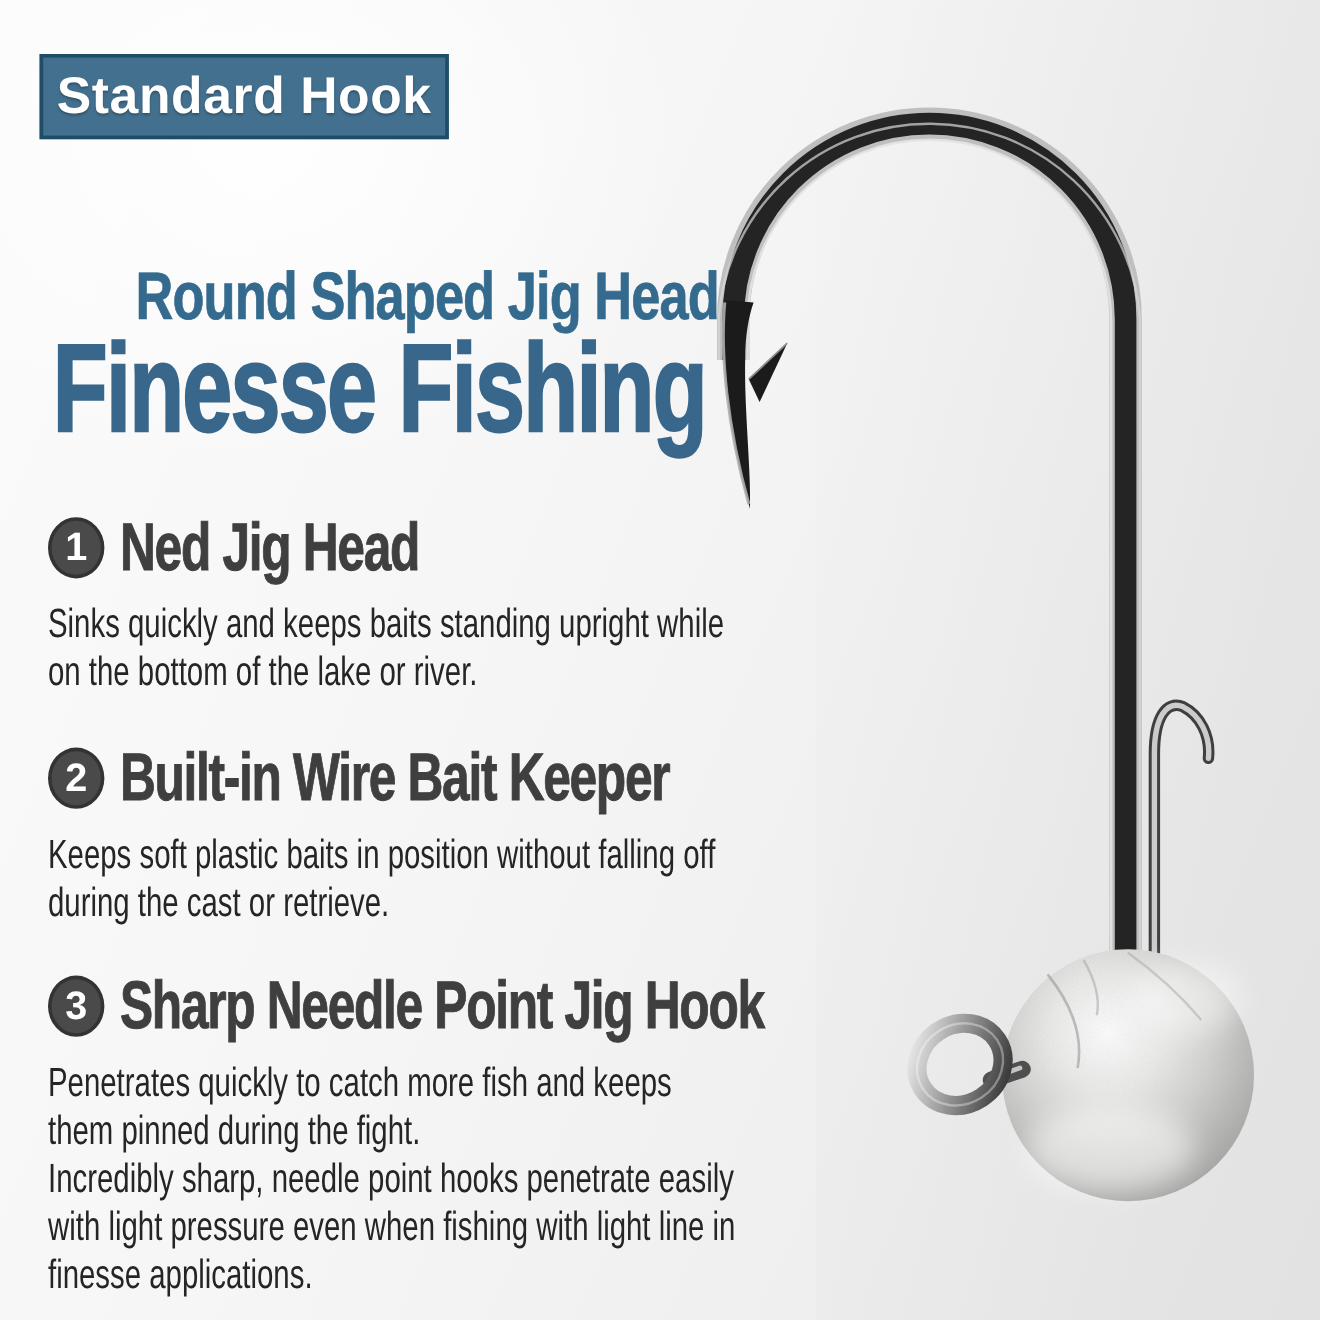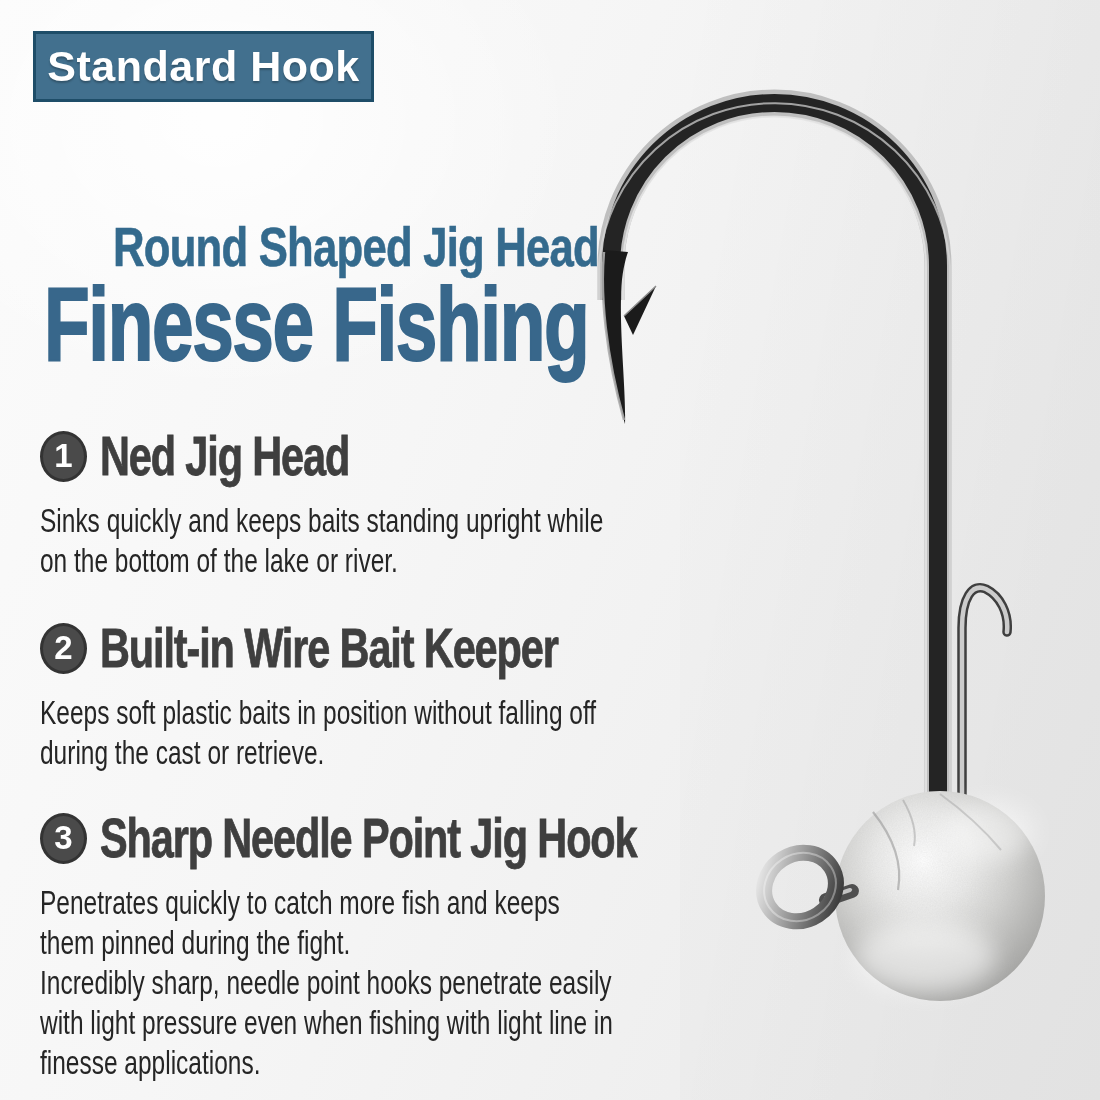--- a/index.html
+++ b/index.html
@@ -7,21 +7,21 @@
     position:relative;width:1100px;height:1100px;overflow:hidden;
     background:linear-gradient(112deg,#fbfbfb 0%,#f6f6f6 38%,#efefef 72%,#eaeaea 100%);
     font-family:"Liberation Sans",sans-serif;
   }
   .sheen{position:absolute;left:-140px;top:-160px;width:720px;height:560px;
     background:radial-gradient(closest-side,rgba(255,255,255,.9),rgba(255,255,255,0));pointer-events:none;}
   .shade{position:absolute;right:0;top:0;width:420px;height:1100px;
     background:linear-gradient(100deg,rgba(0,0,0,0) 0%,rgba(0,0,0,.035) 80%);pointer-events:none;}
 
   .badge{
-    position:absolute;left:33px;top:31px;width:341px;height:71px;
+    position:absolute;left:33px;top:45px;width:341px;height:71px;
     display:flex;align-items:center;justify-content:center;
     border:3px solid #1e4d68;box-sizing:border-box;
   }
   .badge span{color:#fff;font-size:43px;font-weight:bold;letter-spacing:.5px;
     text-shadow:0 2px 2px rgba(0,0,0,.25);}
 
   .subtitle{
     position:absolute;left:113px;top:219px;font-size:56px;font-weight:bold;line-height:1;
     letter-spacing:-1px;transform:scaleX(.78);transform-origin:left top;white-space:nowrap;
     -webkit-text-stroke:.6px currentColor;

